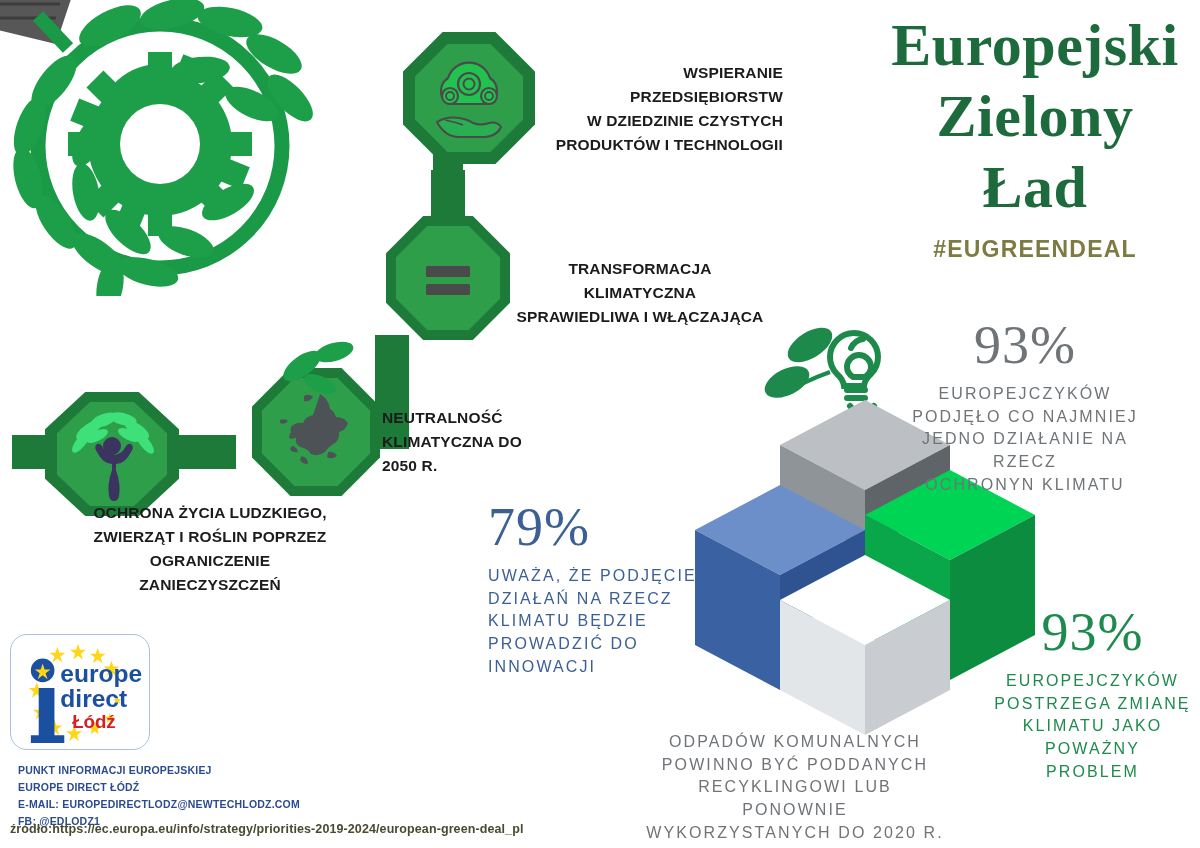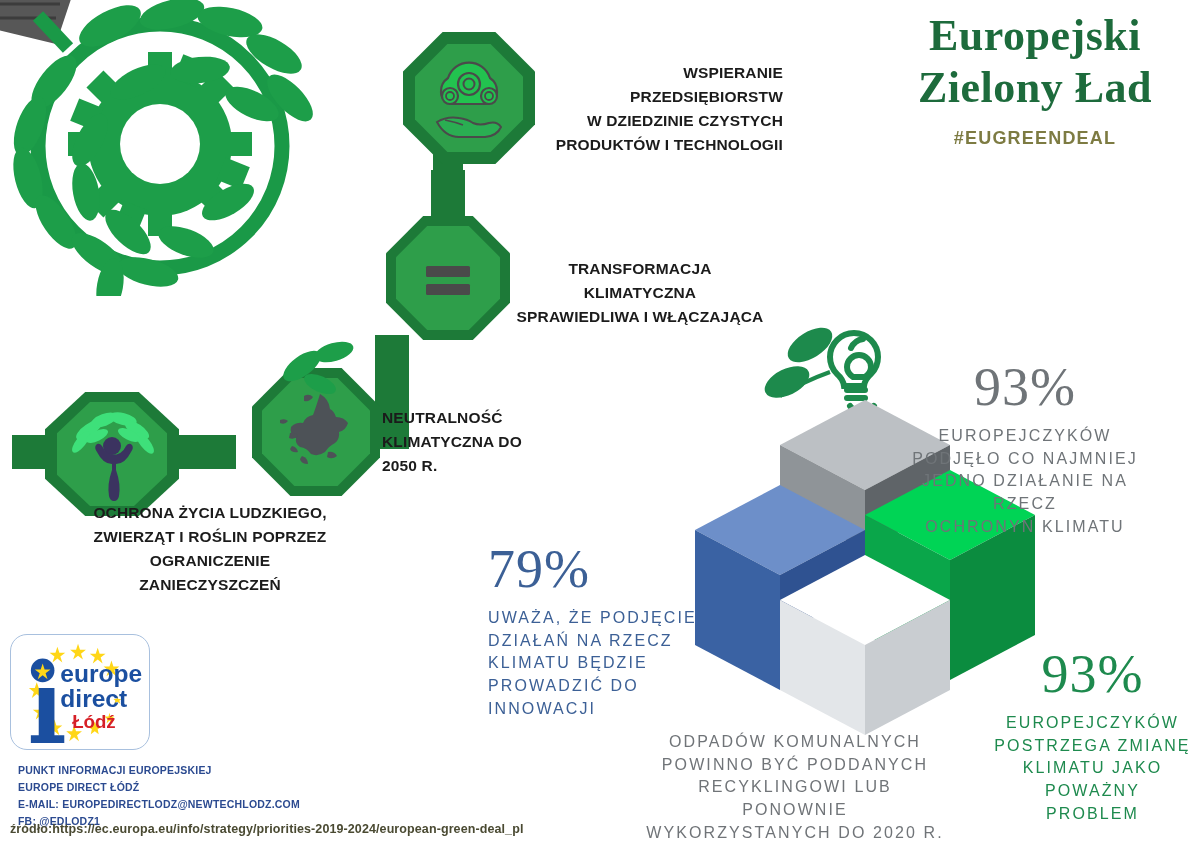--- a/index.html
+++ b/index.html
@@ -18,30 +18,30 @@
   
   .title-block {
     position: absolute;
     left: 880px; top: 10px;
     width: 310px;
     text-align: center;
   }
   .title-line {
     font-family: "Liberation Serif", serif;
     font-weight: bold;
-    font-size: 44px;
+    font-size: 60px;
     line-height: 1.18;
     color: #1d6b3c;
     letter-spacing: 0.5px;
   }
   .hashtag {
     margin-top: 14px;
     font-family: "Liberation Sans", sans-serif;
     font-weight: bold;
-    font-size: 18px;
+    font-size: 23px;
     letter-spacing: 1.2px;
     color: #7d7b42;
   }
 
   
   .step-label {
     position: absolute;
     font-family: "Liberation Sans", sans-serif;
     font-weight: bold;
     font-size: 15.5px;
@@ -77,21 +77,20 @@
   #cubes { position: absolute; left: 690px; top: 390px; width: 360px; height: 345px; }
 
   
   .stat { position: absolute; }
   .stat-pct {
     font-family: "Liberation Serif", serif;
     font-size: 54px;
     line-height: 1.0;
     font-weight: normal;
     letter-spacing: 1px;
-    margin-top: 42px;
   }
   .stat-desc {
     font-family: Liberation Sans, sans-serif;
     font-size: 16px;
     line-height: 1.42;
     letter-spacing: 2.1px;
     white-space: pre-line;
     margin-top: 11px;
   }
   #stat-grey   { left: 900px; top: 318px; width: 250px; text-align: center; color: #6f7478; }

